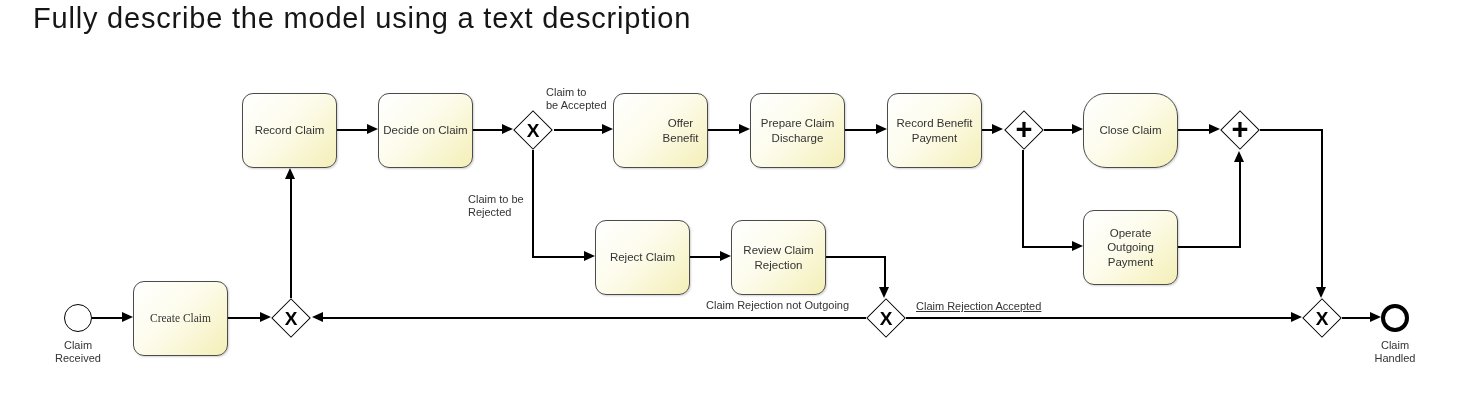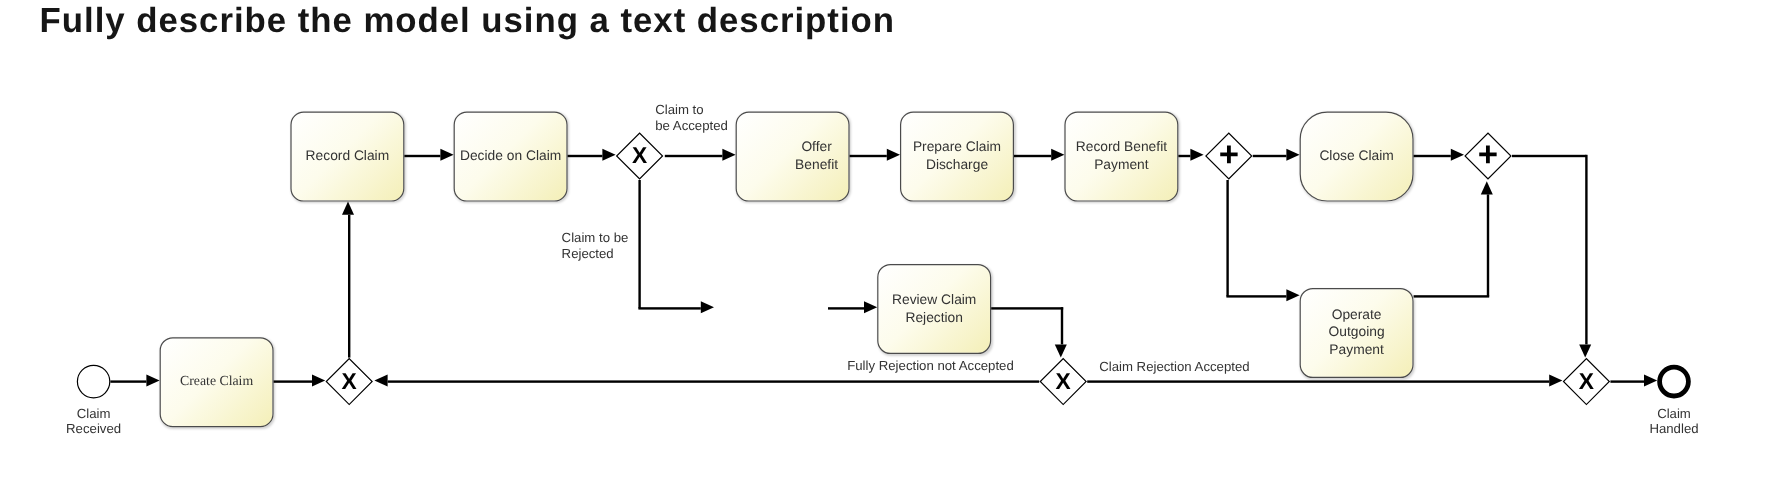--- a/index.html
+++ b/index.html
@@ -1,20 +1,20 @@
 <!DOCTYPE html>
 <html><head>
 <meta charset="utf-8">
 <style>
   html,body { margin:0; padding:0; background:#ffffff; }
   body { font-family:"Liberation Sans", sans-serif; }
   .stage { position:relative; width:1474px; height:403px; background:#ffffff; overflow:hidden; }
 
   .title { position:absolute; left:33px; top:2px; font-size:29px; letter-spacing:0.8px;
-           color:#161616; font-weight:700; }
+           color:#161616; font-weight:400; }
 
   
   .task { position:absolute; width:95px; height:75px; box-sizing:border-box;
           border:1.4px solid #4b4b4b; border-radius:11px;
           background:linear-gradient(135deg,#ffffff 0%,#fdfcec 45%,#f4efb8 100%);
           box-shadow:1px 1px 2px rgba(0,0,0,0.18);
           display:flex; align-items:center; justify-content:center; }
   .task-label { white-space:pre-line; text-align:center; font-size:11.5px;
                 color:#333333; line-height:1.25; }
 
@@ -70,25 +70,28 @@
     <span class="task-label">Prepare Claim
 Discharge</span>
   </div>
   <div class="task" style="left:887px;top:93px;">
     <span class="task-label">Record Benefit
 Payment</span>
   </div>
   <div class="task" style="left:1083px;top:93px;border-radius:23px;">
     <span class="task-label">Close Claim</span>
   </div>
+  <div class="task" style="left:595px;top:220px;">
+    <span class="task-label">Reject Claim</span>
+  </div>
   <div class="task" style="left:731px;top:220px;">
     <span class="task-label">Review Claim
 Rejection</span>
   </div>
-  <div class="task" style="left:1083px;top:210px;margin-top:30px;">
+  <div class="task" style="left:1083px;top:210px;">
     <span class="task-label">Operate
 Outgoing
 Payment</span>
   </div>
 
   <div class="gw xor" style="left:513px;top:110px;">
     <div class="diamond"></div>
     <div class="sym">X</div>
   </div>
   <div class="gw and" style="left:1004px;top:110px;">
@@ -181,16 +184,16 @@
   <div class="vl" style="left:1321px;top:129px;height:158px;"></div>
   <div class="ad" style="left:1316px;top:287px;"></div>
 
   <div class="hl" style="left:1342px;top:317px;width:28px;"></div>
   <div class="ar" style="left:1370px;top:312px;"></div>
 
   <div class="lbl" style="left:546px;top:86px;">Claim to
 be Accepted</div>
   <div class="lbl c" style="left:468px;top:193px;width:70px;">Claim to be
 Rejected</div>
-  <div class="lbl" style="left:706px;top:299px;">Fully Rejection not Accepted</div>
-  <div class="lbl" style="left:916px;top:300px;">Claim Rejection Accepted</div>
+  <div class="lbl" style="left:706px;top:299px;">Claim Rejection not Outgoing</div>
+  <div class="lbl" style="left:916px;top:300px;text-decoration:underline;">Claim Rejection Accepted</div>
 
 </div>
 
 </body></html>

